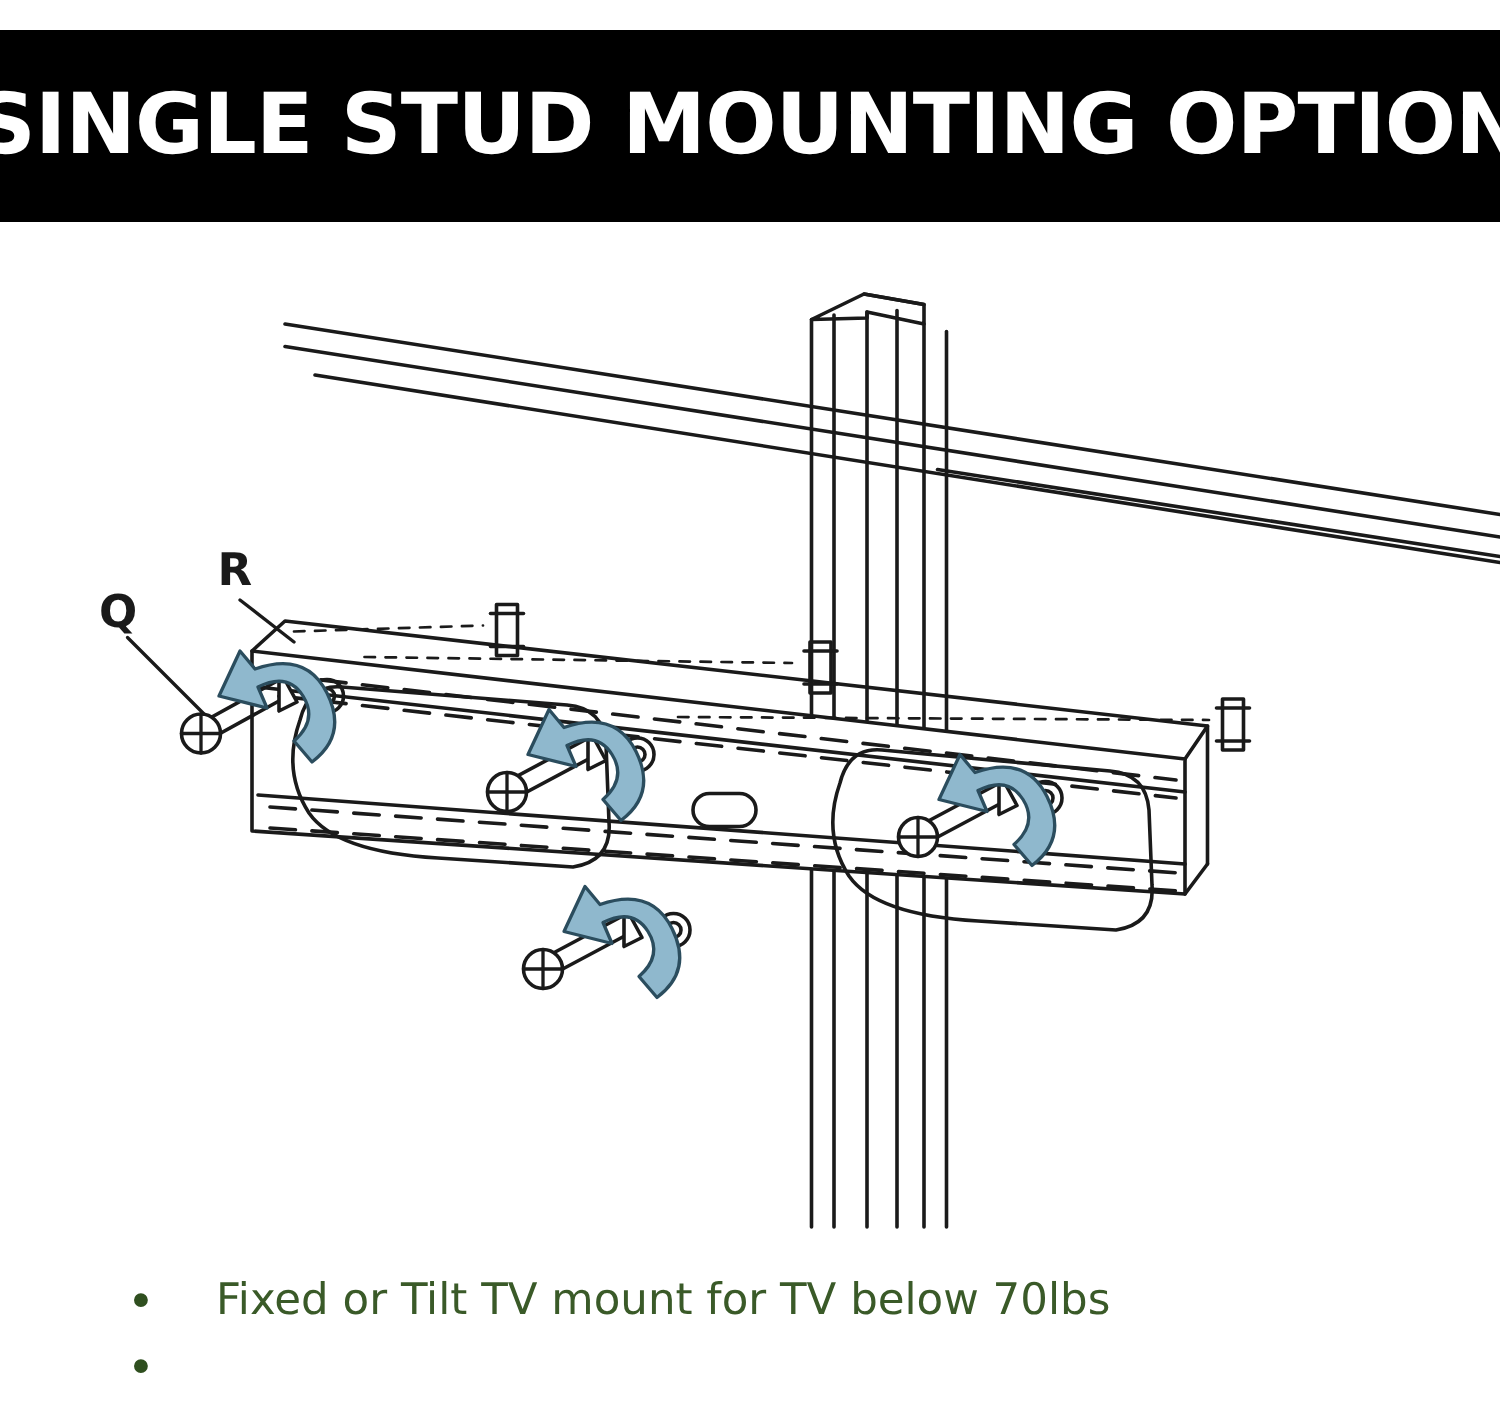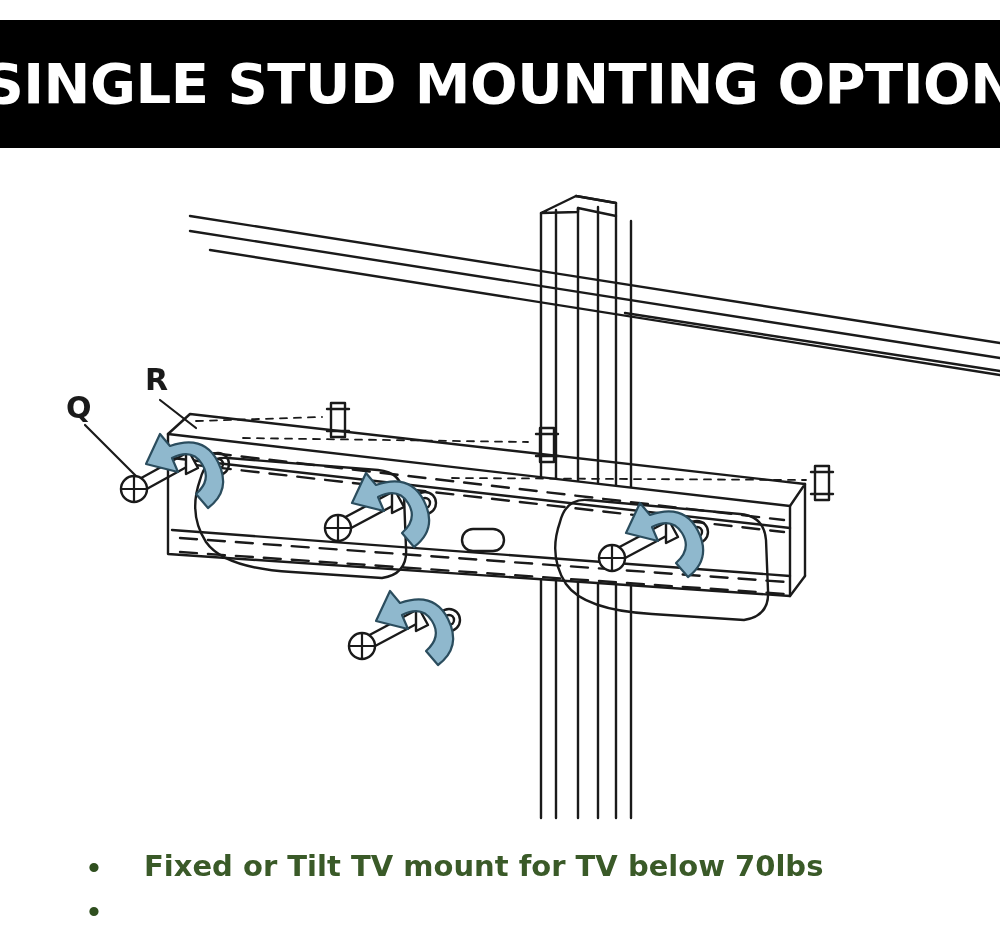--- a/index.html
+++ b/index.html
@@ -70,21 +70,21 @@
     color: #2f4f1f;
     font-size: 34px;
     line-height: 1;
     width: 56px;
     flex: 0 0 56px;
     text-align: left;
   }
   .bullet-text {
     color: #3a5a28;
     font-family: "DejaVu Sans", sans-serif;
-    font-weight: bold;
+    font-weight: normal;
     font-size: 29px;
     line-height: 1.1;
     white-space: nowrap;
   }
 </style>
 </head>
 <body>
 
 <div id="header-banner">
   <div id="header-title">SINGLE STUD MOUNTING OPTION</div>

